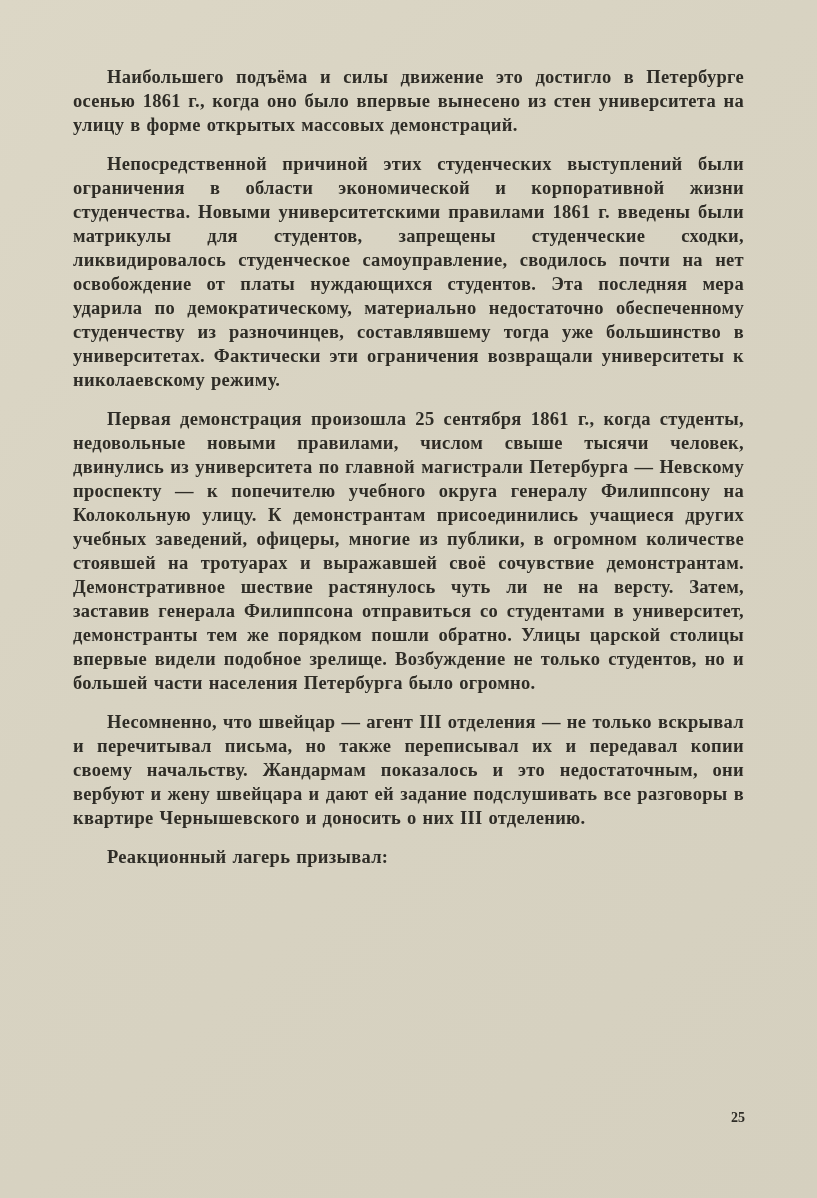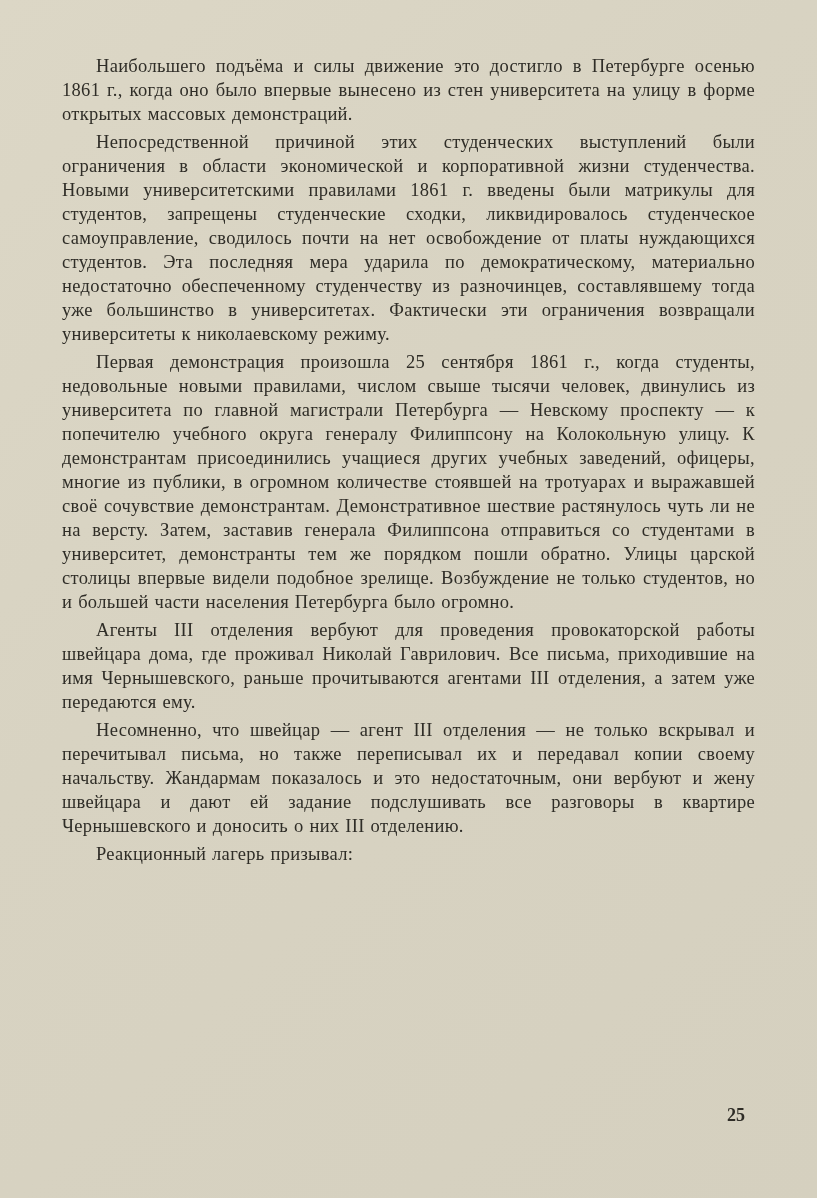--- a/index.html
+++ b/index.html
@@ -19,41 +19,41 @@
   }
   .text-block {
     color: #2f2d27;
     font-family: "Liberation Serif", "DejaVu Serif", serif;
     font-size: 18.5px;
     line-height: 24px;
     text-align: justify;
     letter-spacing: 0.3px;
   }
   .text-block p {
-    margin: 4px;
+    margin: 15px;
     text-indent: 34px;
     word-spacing: 1px;
+    font-weight: bold;
   }
   .page-number {
     position: absolute;
     right: 72px;
     bottom: 72px;
     color: #2f2d27;
     font-family: "Liberation Serif", "DejaVu Serif", serif;
-    font-size: 18px;
+    font-size: 14px;
     font-weight: bold;
     text-align: center;
   }
 </style>
 </head>
 <body>
 
 <div class="scan-page">
   <div class="text-block">
     <p>Наибольшего подъёма и силы движение это достигло в Петербурге осенью 1861 г., когда оно было впервые вынесено из стен университета на улицу в форме открытых массовых демонстраций.</p>
     <p>Непосредственной причиной этих студенческих выступлений были ограничения в области экономической и корпоративной жизни студенчества. Новыми университетскими правилами 1861 г. введены были матрикулы для студентов, запрещены студенческие сходки, ликвидировалось студенческое самоуправление, сводилось почти на нет освобождение от платы нуждающихся студентов. Эта последняя мера ударила по демократическому, материально недостаточно обеспеченному студенчеству из разночинцев, составлявшему тогда уже большинство в университетах. Фактически эти ограничения возвращали университеты к николаевскому режиму.</p>
     <p>Первая демонстрация произошла 25 сентября 1861 г., когда студенты, недовольные новыми правилами, числом свыше тысячи человек, двинулись из университета по главной магистрали Петербурга — Невскому проспекту — к попечителю учебного округа генералу Филиппсону на Колокольную улицу. К демонстрантам присоединились учащиеся других учебных заведений, офицеры, многие из публики, в огромном количестве стоявшей на тротуарах и выражавшей своё сочувствие демонстрантам. Демонстративное шествие растянулось чуть ли не на версту. Затем, заставив генерала Филиппсона отправиться со студентами в университет, демонстранты тем же порядком пошли обратно. Улицы царской столицы впервые видели подобное зрелище. Возбуждение не только студентов, но и большей части населения Петербурга было огромно.</p>
-    <p>Агенты III отделения вербуют для проведения провокаторской работы швейцара дома, где проживал Николай Гаврилович. Все письма, приходившие на имя Чернышевского, раньше прочитываются агентами III отделения, а затем уже передаются ему.</p>
     <p>Несомненно, что швейцар — агент III отделения — не только вскрывал и перечитывал письма, но также переписывал их и передавал копии своему начальству. Жандармам показалось и это недостаточным, они вербуют и жену швейцара и дают ей задание подслушивать все разговоры в квартире Чернышевского и доносить о них III отделению.</p>
     <p>Реакционный лагерь призывал:</p>
   </div>
   <div class="page-number">25</div>
 </div>
 
 </body></html>

